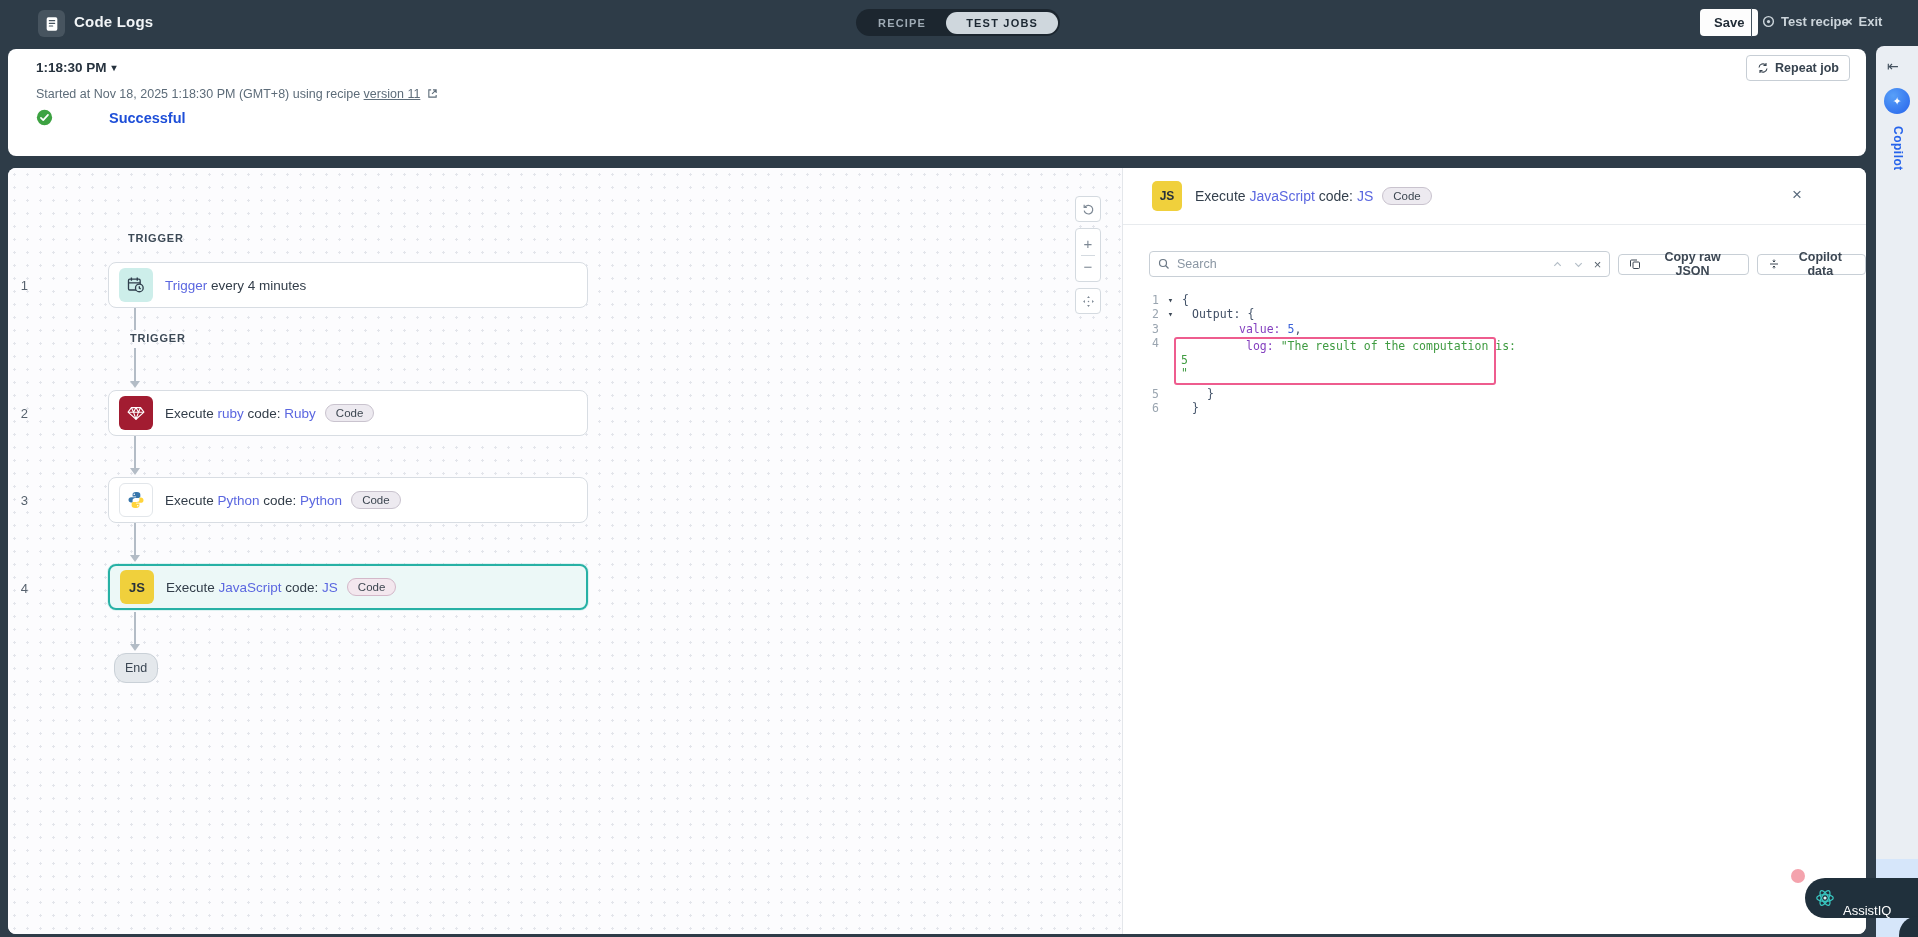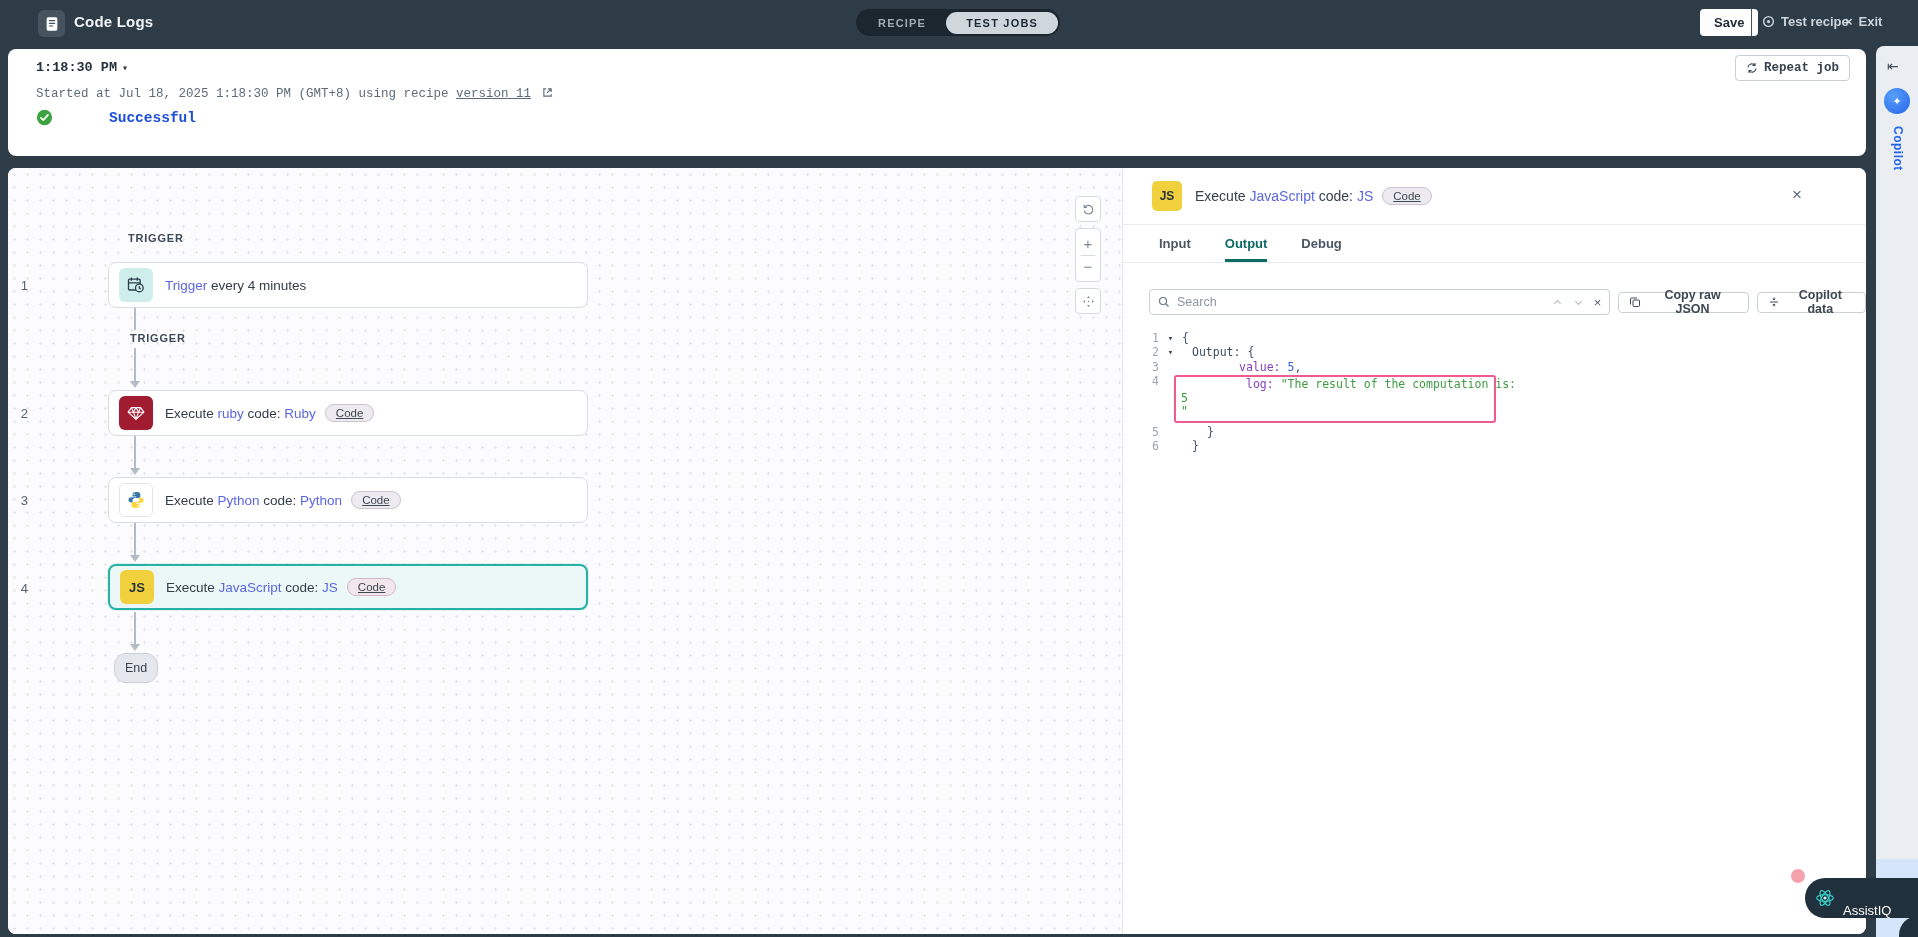--- a/index.html
+++ b/index.html
@@ -16,21 +16,21 @@
   .app-title { position:absolute; left:74px; top:13px; font-size:15px; font-weight:bold; color:#f2f5f7; letter-spacing:.2px; }
   .toggle { position:absolute; left:856px; top:9px; height:27px; background:#1c262f; border-radius:15px; display:flex; align-items:center; padding:2px; }
   .toggle .seg { font-size:11px; font-weight:bold; letter-spacing:1.2px; color:#9fabb5; padding:5px 20px; border-radius:13px; cursor:pointer; }
   .toggle .seg.active { background:#cfd7dd; color:#1b2732; }
   .save-btn { position:absolute; left:1700px; top:9px; height:27px; padding:0 14px; background:#fdfdfd; border:none; border-radius:4px; font-size:13px; font-weight:bold; color:#222d37; font-family:inherit; }
   .top-sep { position:absolute; left:1751px; top:8px; width:1px; height:29px; background:#44525e; }
   .top-link { position:absolute; top:14px; font-size:13px; font-weight:bold; color:#ccd5db; display:flex; align-items:center; gap:6px; cursor:pointer; }
   .tl-test { left:1762px; } .tl-exit { left:1845px; }
   .x-glyph { font-size:13px; color:#ccd5db; }
   
-  .job-card { position:absolute; left:8px; top:49px; width:1858px; height:107px; background:#ffffff; border-radius:8px;font-family:Liberation Mono, monospace; }
+  .job-card { position:absolute; left:8px; top:49px; width:1858px; height:107px; background:#ffffff; border-radius:8px; }
   .job-time { position:absolute; left:28px; top:11px; font-size:13.5px; font-weight:bold; color:#26323e; display:flex; align-items:center; gap:5px; cursor:pointer; }
   .job-time .caret { font-size:10px; color:#26323e; }
   .job-started { position:absolute; left:28px; top:38px; font-size:12.5px; color:#5d6c79; }
   .job-started a { color:#5d6c79; text-decoration:underline; cursor:pointer; }
   .job-status { position:absolute; left:28px; top:60px; display:flex; align-items:center; gap:8px; }
   .job-status .txt { font-size:14.5px; font-weight:bold; color:#1d4ed8;margin-left:48px; }
   .repeat-btn { position:absolute; right:16px; top:6px; height:26px; padding:0 10px; background:#fff; border:1px solid #c7ced5; border-radius:4px; font-size:12.5px; font-weight:bold; color:#37434f; font-family:inherit; display:flex; align-items:center; gap:6px; }
   
   .main { position:absolute; left:8px; top:168px; width:1858px; height:766px; background:#fff; border-radius:8px; overflow:hidden; display:flex; }
   .canvas { position:relative; width:1114px; height:100%;
@@ -45,21 +45,21 @@
   .step-card.selected { border:2px solid #27b1a5; background:#ecf8f7; box-shadow:0 0 0 1px #27b1a522; }
   .s1 { top:94px; } .s2 { top:222px; } .s3 { top:309px; } .s4 { top:396px; }
   .n1 { top:110px; } .n2 { top:238px; } .n3 { top:325px; } .n4 { top:413px; }
   .step-icon { width:34px; height:34px; border-radius:6px; display:flex; align-items:center; justify-content:center; flex:none; }
   .ic-teal { background:#cdeeea; }
   .ic-ruby { background:#a21c31; }
   .ic-py   { background:#fff; border:1px solid #e2e6ea; }
   .ic-js   { background:#f0d03c; font-weight:bold; font-size:13px; color:#27313c; font-family:"Liberation Sans",sans-serif; }
   .step-text { font-size:13.5px; color:#323d49; white-space:nowrap; display:flex; align-items:center; gap:5px; }
   .step-text .lnk { color:#5b67e0; }
-  .code-badge { display:inline-block; margin-left:4px; padding:2px 10px; border-radius:11px; background:#edeaf0; border:1px solid #c9c3ce; font-size:11.5px; color:#3d4751;text-decoration:underline; }
+  .code-badge { display:inline-block; margin-left:4px; padding:2px 10px; border-radius:11px; background:#edeaf0; border:1px solid #c9c3ce; font-size:11.5px; color:#3d4751; }
   .code-badge.sel { background:#f3e7ee; border-color:#d3b8c9; }
   .end-pill { position:absolute; left:106px; top:485px; width:44px; height:30px; background:#e4e8ec; border:1px solid #c9d0d7; border-radius:12px; font-size:12.5px; color:#3a4552; display:flex; align-items:center; justify-content:center; }
   .conn { position:absolute; left:126px; width:2px; background:#b3bcc6; }
   .conn.arrow::after { content:""; position:absolute; left:-4px; bottom:-6px; border-left:5px solid transparent; border-right:5px solid transparent; border-top:7px solid #b3bcc6; }
   .c1 { top:140px; height:22px; }
   .c2 { top:180px; height:34px; }
   .c3 { top:268px; height:33px; }
   .c4 { top:355px; height:33px; }
   .c5 { top:444px; height:33px; }
   .ctl { position:absolute; left:1067px; width:26px; background:#fff; border:1px solid #d4dae0; border-radius:4px; display:flex; flex-direction:column; align-items:center; justify-content:center; color:#7d8894; cursor:pointer; }
@@ -147,21 +147,21 @@
     <span>Exit</span>
   </div>
 </div>
 
 <div class="job-card">
   <div class="job-time">
     <span>1:18:30 PM</span>
     <span class="caret">▾</span>
   </div>
   <div class="job-started">
-    <span>Started at Jul 18, 2025 1:18:30 PM (GMT+8) using recipe </span><a>version 11</a>
+    <span>Started at Nov 18, 2025 1:18:30 PM (GMT+8) using recipe </span><a>version 11</a>
     <span style="display:inline-block; vertical-align:-1px; margin-left:3px;">
       <svg width="11" height="11" viewBox="0 0 24 24" fill="none" stroke="#5d6c79" stroke-width="2.4">
           <path d="M9 4H4v16h16v-5"></path>
           <path d="M13 4h7v7M20 4l-9 9"></path>
         </svg>
     </span>
   </div>
   <div class="job-status">
     <span>
       <svg width="17" height="17" viewBox="0 0 20 20">
@@ -275,25 +275,20 @@
   <div class="panel">
     <div class="panel-head">
       <div class="panel-icon">JS</div>
       <div class="panel-title">
         <span id="panel-title-mount"><span>Execute </span><span class="lnk">JavaScript</span><span> code: </span><span class="lnk">JS</span></span>
         <span class="code-badge">Code</span>
       </div>
       <div class="panel-close">×</div>
     </div>
 
-    <div class="ptabs">
-      <div class="ptab">Input</div>
-      <div class="ptab active">Output</div>
-      <div class="ptab">Debug</div>
-    </div>
 
     <div class="ptoolbar">
       <div class="search-box">
         <span>
           <svg width="12" height="12" viewBox="0 0 24 24" fill="none" stroke="#6b7885" stroke-width="2.4">
               <circle cx="10" cy="10" r="7"></circle>
               <path d="M15.5 15.5L21 21"></path>
             </svg>
         </span>
         <input placeholder="Search" style="">

